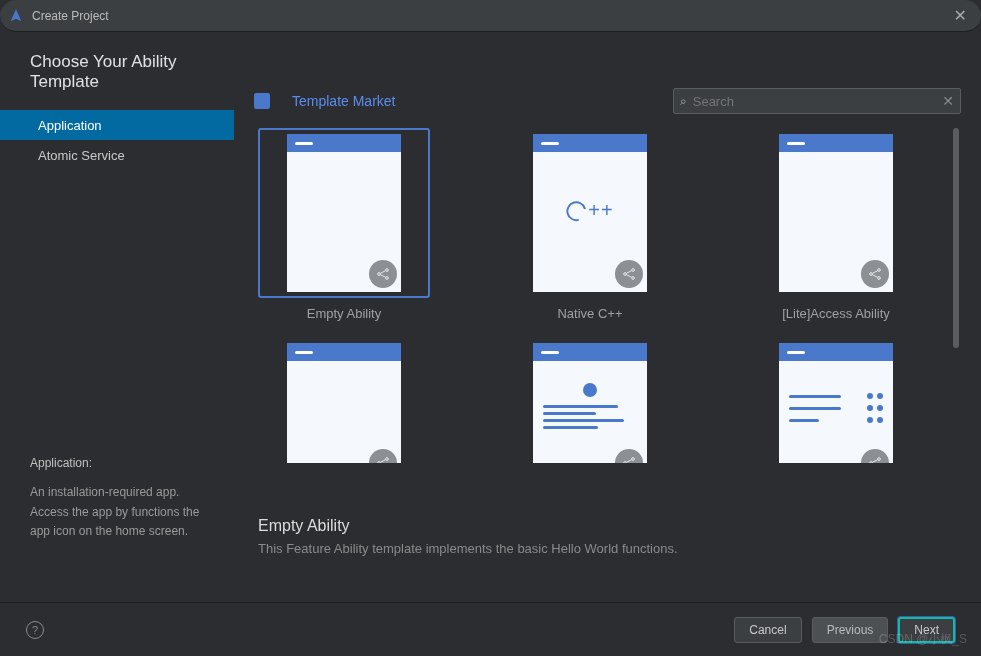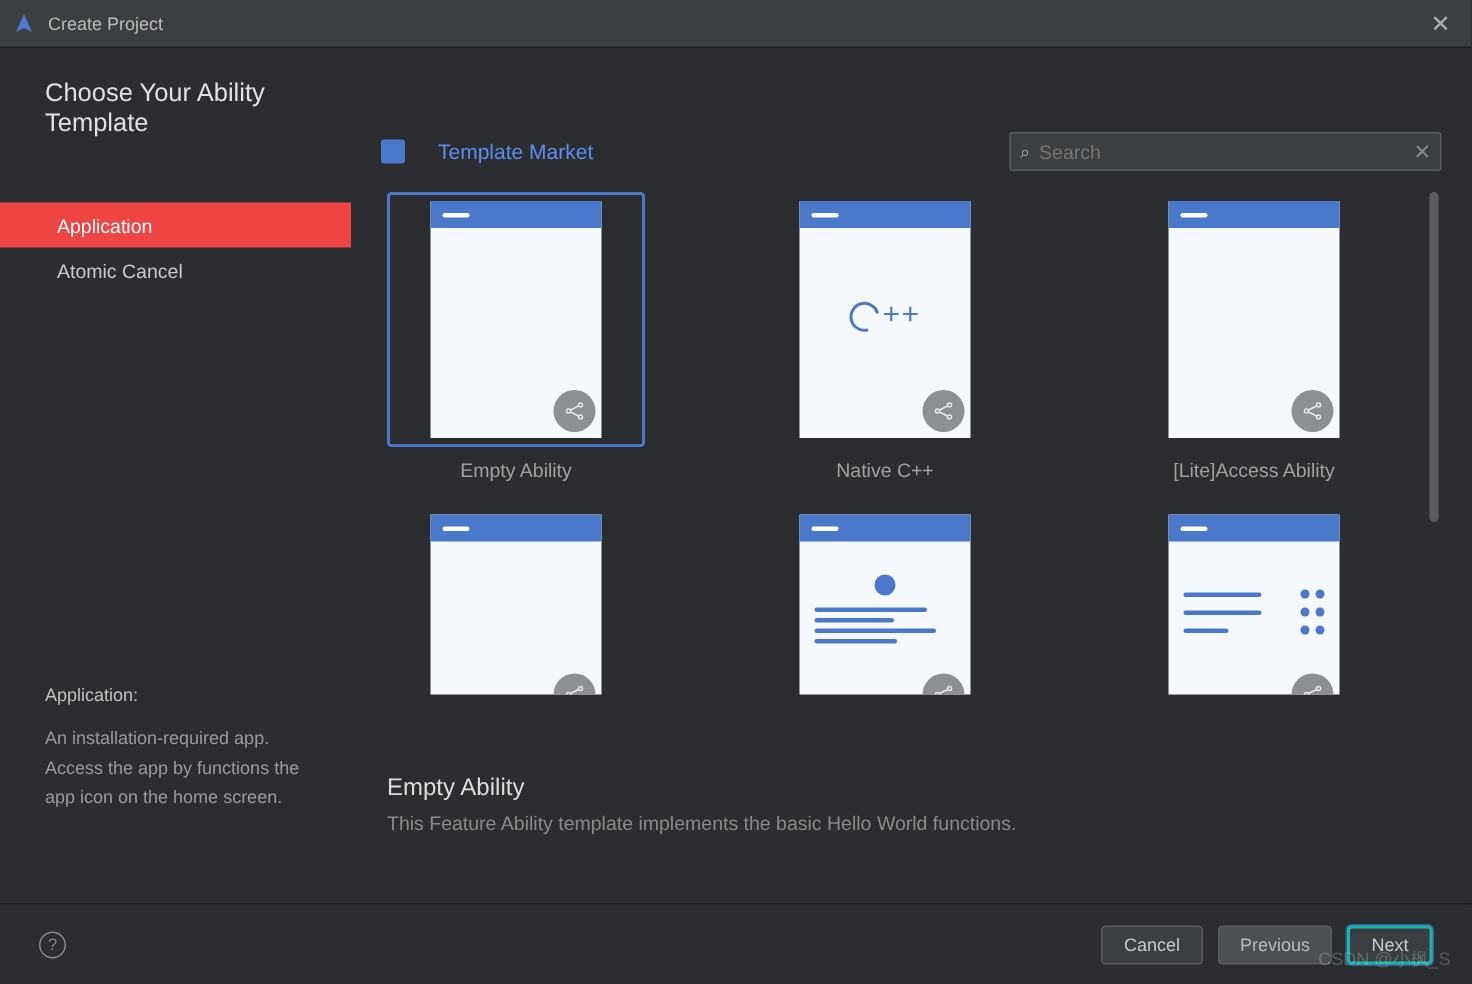--- a/index.html
+++ b/index.html
@@ -12,20 +12,21 @@
       overflow: hidden;
       position: relative;
     }
     .titlebar {
       height: 32px;
       background: #3c3f41;
       display: flex;
       align-items: center;
       padding: 0 8px;
       border-bottom: 1px solid #1e1f22;
+      border-radius: 16px;
     }
     .titlebar .logo {
       width: 16px; height: 16px;
       margin-right: 8px;
     }
     .titlebar .title {
       font-size: 12px;
       color: #bbbbbb;
     }
     .titlebar .close {
@@ -51,23 +52,22 @@
     .nav-item {
       height: 30px;
       display: flex;
       align-items: center;
       padding-left: 38px;
       font-size: 13px;
       color: #c9c9c9;
       cursor: pointer;
     }
     .nav-item.active {
-      background: #ef4444;
+      background: #0369a1;
       color: #ffffff;
-      margin-top: 25px;
     }
     .sidebar-footer {
       position: absolute;
       bottom: 115px;
       left: 30px;
       width: 190px;
       font-size: 12px;
       color: #9a9a9a;
       line-height: 1.6;
     }
@@ -283,21 +283,21 @@
   <span class="close">✕</span>
 </div>
 
 <div class="main-area">
   <div class="sidebar">
     <div class="page-heading">Choose Your Ability Template</div>
     <div class="nav-item active">
       <span>Application</span>
     </div>
     <div class="nav-item">
-      <span>Atomic Cancel</span>
+      <span>Atomic Service</span>
     </div>
     <div class="sidebar-footer">
       <div class="sf-title">Application:</div>
       <div>An installation-required app. Access the app by functions the app icon on the home screen.</div>
     </div>
   </div>
 
   <div class="content">
     <div class="content-header">
       <span class="market-icon"></span>

